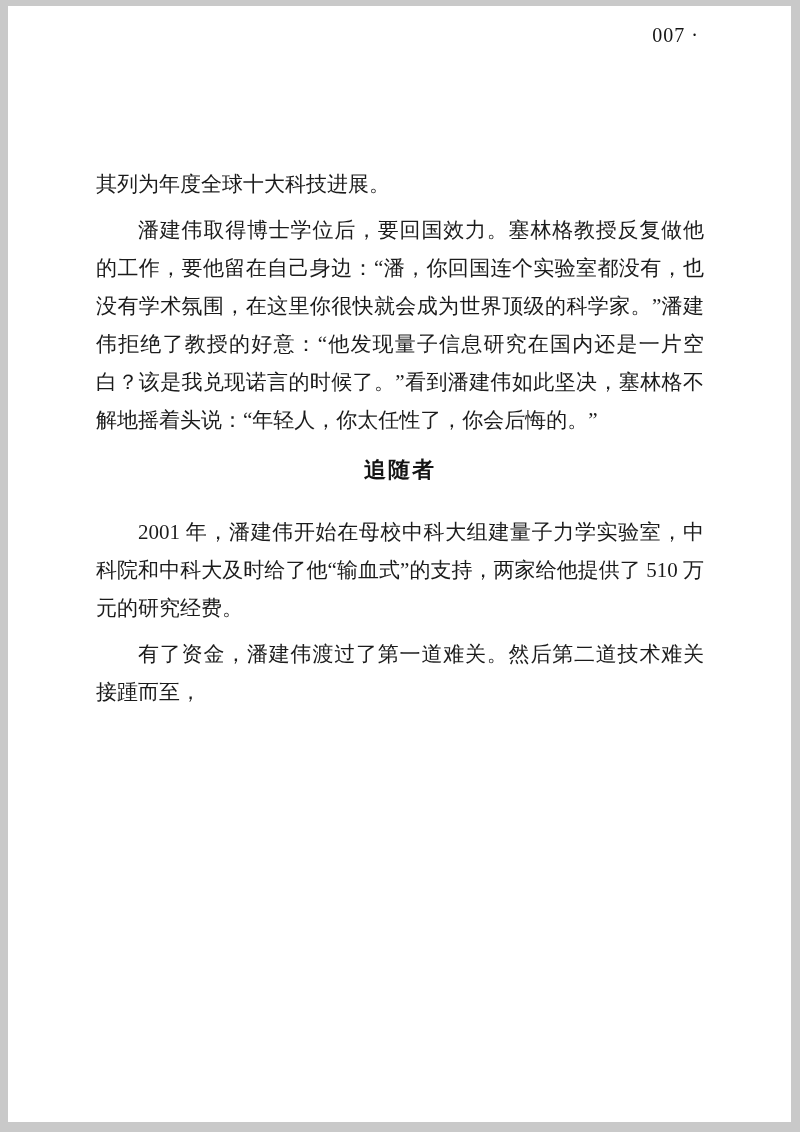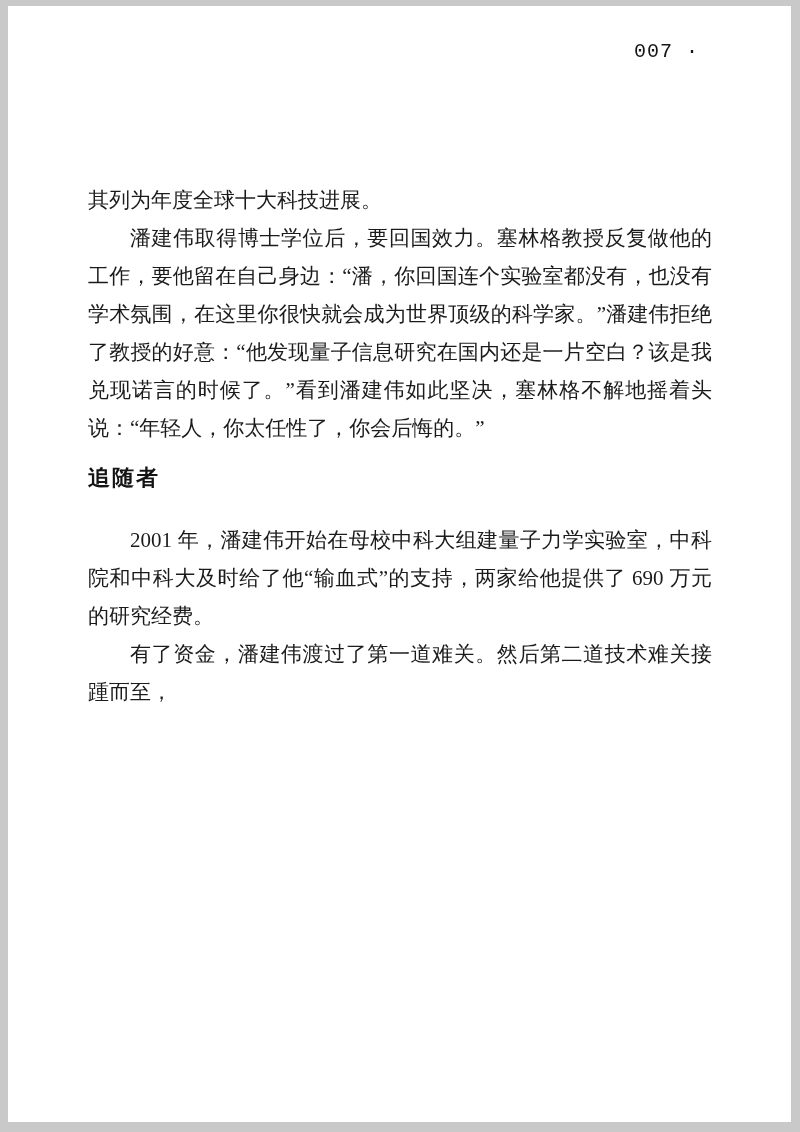--- a/index.html
+++ b/index.html
@@ -15,56 +15,55 @@
   .page {
     position: absolute;
     left: 8px;
     top: 6px;
     width: 783px;
     height: 1116px;
     background: #ffffff;
     color: #1b1b1b;
   }
   .page-header {
-    padding-top: 34px;
+    padding-top: 18px;
     padding-right: 92px;
     text-align: right;
     font-size: 20px;
     letter-spacing: 1px;
     color: #151515;
-    font-family: Liberation Mono, monospace;
   }
   .content {
     margin-top: 118px;
     padding: 0 79px 0 80px;
     font-size: 21px;
     line-height: 38px;
     text-align: justify;
     text-justify: inter-ideograph;
     color: #1b1b1b;
   }
-  .content p { margin: 0; }
+  .content p { margin: 8px; }
   .content p.indent { text-indent: 2em; }
   .section {
     font-size: 22px;
     font-weight: bold;
-    text-align: left;
+    text-align: center;
     margin: 12px 0 24px 0;
     line-height: 38px;
     letter-spacing: 2px;
     color: #141414;
   }
 </style>
 </head>
 <body>
 
 <div class="page">
   <div class="page-header">
     <span>007 ·</span>
   </div>
   <div class="content">
     <p>其列为年度全球十大科技进展。</p>
     <p class="indent">潘建伟取得博士学位后，要回国效力。塞林格教授反复做他的工作，要他留在自己身边：“潘，你回国连个实验室都没有，也没有学术氛围，在这里你很快就会成为世界顶级的科学家。”潘建伟拒绝了教授的好意：“他发现量子信息研究在国内还是一片空白？该是我兑现诺言的时候了。”看到潘建伟如此坚决，塞林格不解地摇着头说：“年轻人，你太任性了，你会后悔的。”</p>
     <h2 class="section">追随者</h2>
-    <p class="indent">2001 年，潘建伟开始在母校中科大组建量子力学实验室，中科院和中科大及时给了他“输血式”的支持，两家给他提供了 690 万元的研究经费。</p>
+    <p class="indent">2001 年，潘建伟开始在母校中科大组建量子力学实验室，中科院和中科大及时给了他“输血式”的支持，两家给他提供了 510 万元的研究经费。</p>
     <p class="indent">有了资金，潘建伟渡过了第一道难关。然后第二道技术难关接踵而至，</p>
   </div>
 </div>
 
 </body></html>

